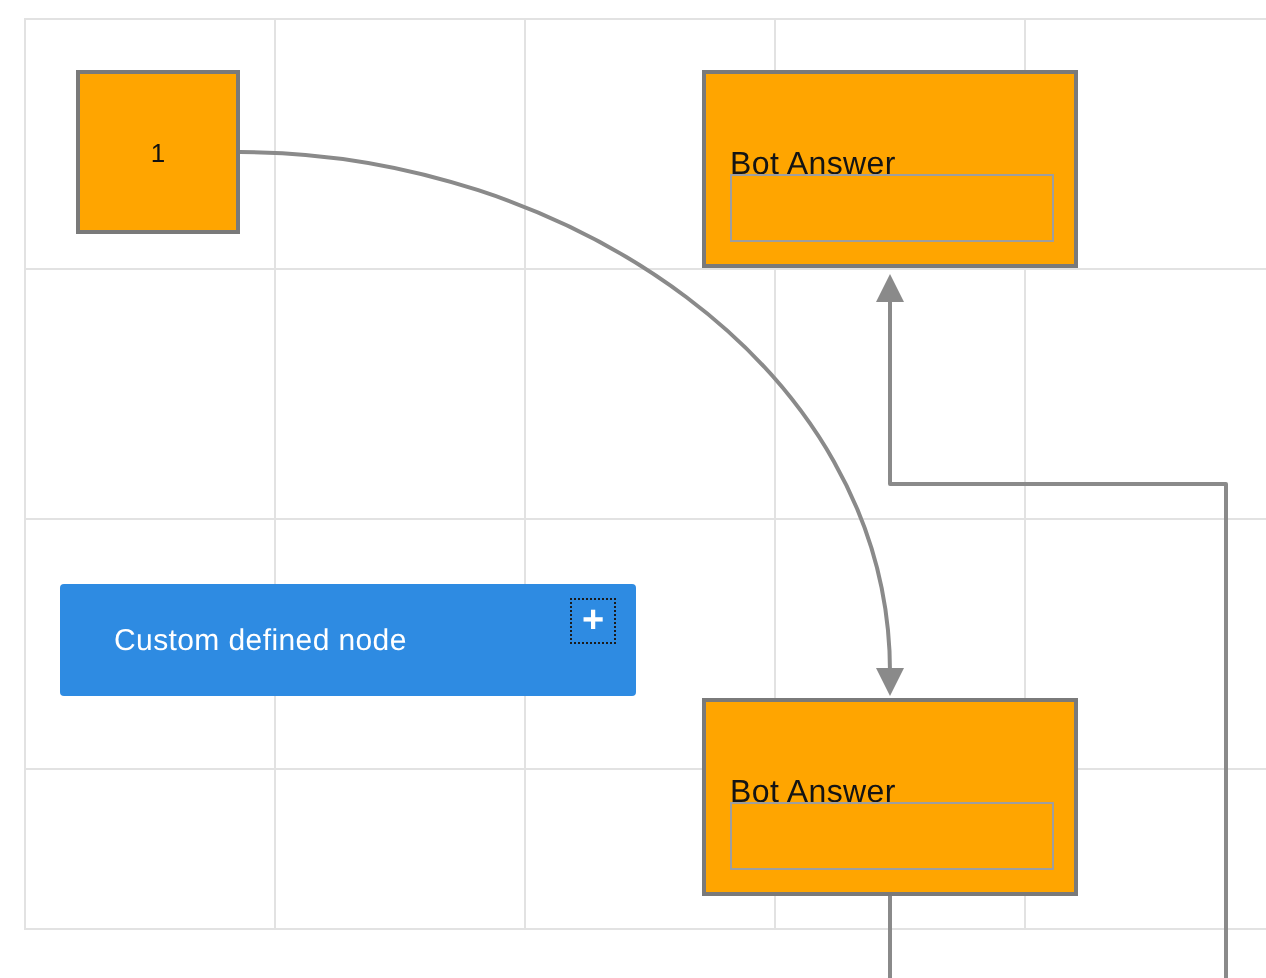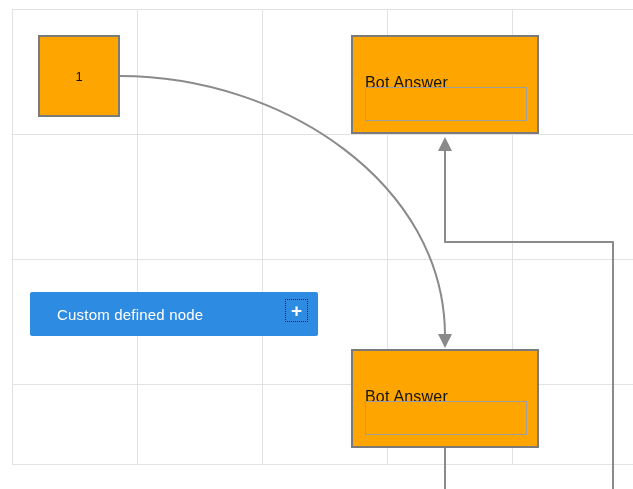--- a/index.html
+++ b/index.html
@@ -28,21 +28,21 @@
   .bot-title{
     position:absolute;left:12px;top:24px;
     font-size:16px;color:#141414;letter-spacing:0.2px;margin-top:13px;
   }
   .bot-input{
     position:absolute;left:12px;top:50px;width:162px;height:34px;
     border:1px solid #9e9e9e;box-sizing:border-box;background:transparent;
   }
   
   .custom-bar{
-    position:absolute;left:30px;top:292px;width:288px;height:44px;
+    position:absolute;left:30px;top:292px;width:288px;height:56px;
     background:#2E8BE2;border-radius:2px;
     display:flex;align-items:center;
     box-sizing:border-box;
   }
   .custom-label{
     margin-left:27px;
     color:#ffffff;font-size:15px;letter-spacing:0.2px;
   }
   .plus-btn{
     position:absolute;left:255px;top:7px;width:23px;height:23px;

